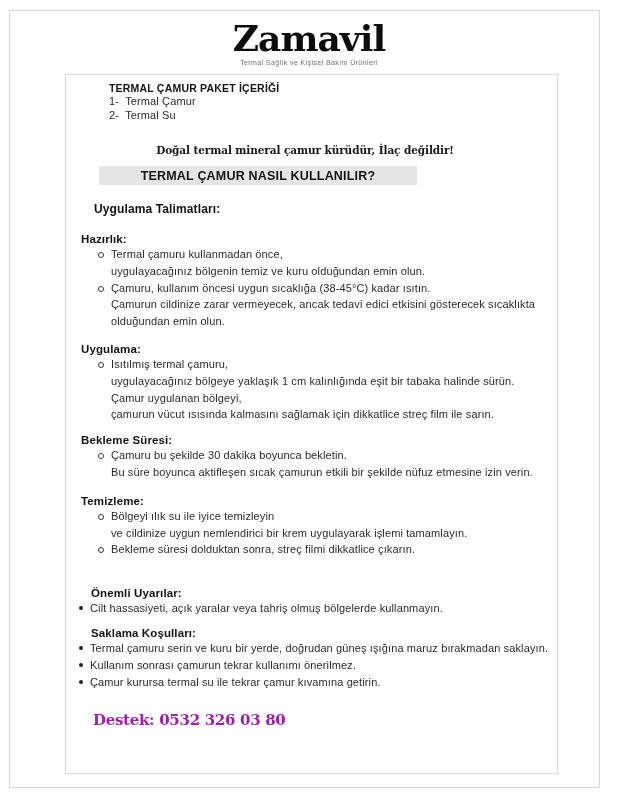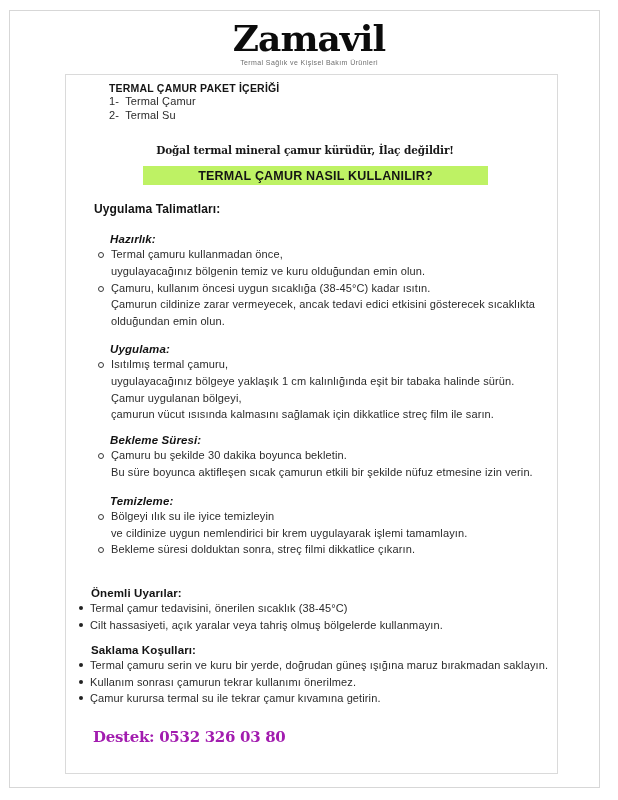--- a/index.html
+++ b/index.html
@@ -24,27 +24,27 @@
   .content{position:absolute;left:65px;top:74px;width:545px;font-size:11px;letter-spacing:.12px;}
   .pkg{padding-top:8px;padding-left:44px;}
   .pkg-title{font-weight:bold;font-size:10.5px;color:#151515;letter-spacing:.2px;line-height:12px;}
   .pkg-item{font-size:11px;line-height:13px;margin-top:1px;white-space:pre;}
   .disclaimer{
     margin-top:22px;width:480px;text-align:center;
     font-family:"DejaVu Serif","Liberation Serif",serif;font-weight:bold;
     font-size:10.5px;letter-spacing:-.1px;color:#171717;line-height:13px;
   }
   .banner{
-    margin-top:9px;margin-left:78px;width:345px;height:19px;
-    background:#bef264;display:flex;align-items:center;justify-content:center;
+    margin-top:9px;margin-left:34px;width:318px;height:19px;
+    background:#e5e5e5;display:flex;align-items:center;justify-content:center;
   }
   .banner-text{font-weight:bold;font-size:12.5px;letter-spacing:.2px;color:#141414;}
   .instr-title{margin-top:17px;padding-left:29px;font-weight:bold;font-size:12px;color:#131313;line-height:14px;}
   .section .sec-title{font-weight:bold;font-size:11.5px;color:#131313;line-height:14px;}
-  .section.circle .sec-title{padding-left:45px;font-style:italic;}
+  .section.circle .sec-title{padding-left:16px;}
   .section.disc   .sec-title{padding-left:26px;}
   .bullet-item{display:flex;align-items:flex-start;}
   .section.circle .bullet-item{padding-left:33px;}
   .section.disc   .bullet-item{padding-left:14px;}
   .bullet{flex:0 0 auto;border-radius:50%;margin-right:7px;}
   .section.circle .bullet{width:4px;height:4px;border:1px solid #3a3a3a;margin-top:6px;}
   .section.disc   .bullet{width:4px;height:4px;background:#222;margin-top:6px;}
   .bullet-text{white-space:pre;line-height:16.8px;color:#2b2b2b;}
   .support{
     margin-top:22px;padding-left:28px;
@@ -124,24 +124,20 @@
     <div class="bullet-item">
       <span class="bullet"></span>
       <span class="bullet-text">Bekleme süresi dolduktan sonra, streç filmi dikkatlice çıkarın.</span>
     </div>
   </div>
 
   <div class="section disc" style="margin-top:28px;">
     <div class="sec-title">Önemli Uyarılar:</div>
     <div class="bullet-item">
       <span class="bullet"></span>
-      <span class="bullet-text">Termal çamur tedavisini, önerilen sıcaklık (38-45°C)</span>
-    </div>
-    <div class="bullet-item">
-      <span class="bullet"></span>
       <span class="bullet-text">Cilt hassasiyeti, açık yaralar veya tahriş olmuş bölgelerde kullanmayın.</span>
     </div>
   </div>
 
   <div class="section disc" style="margin-top:9px;">
     <div class="sec-title">Saklama Koşulları:</div>
     <div class="bullet-item">
       <span class="bullet"></span>
       <span class="bullet-text">Termal çamuru serin ve kuru bir yerde, doğrudan güneş ışığına maruz bırakmadan saklayın.</span>
     </div>

